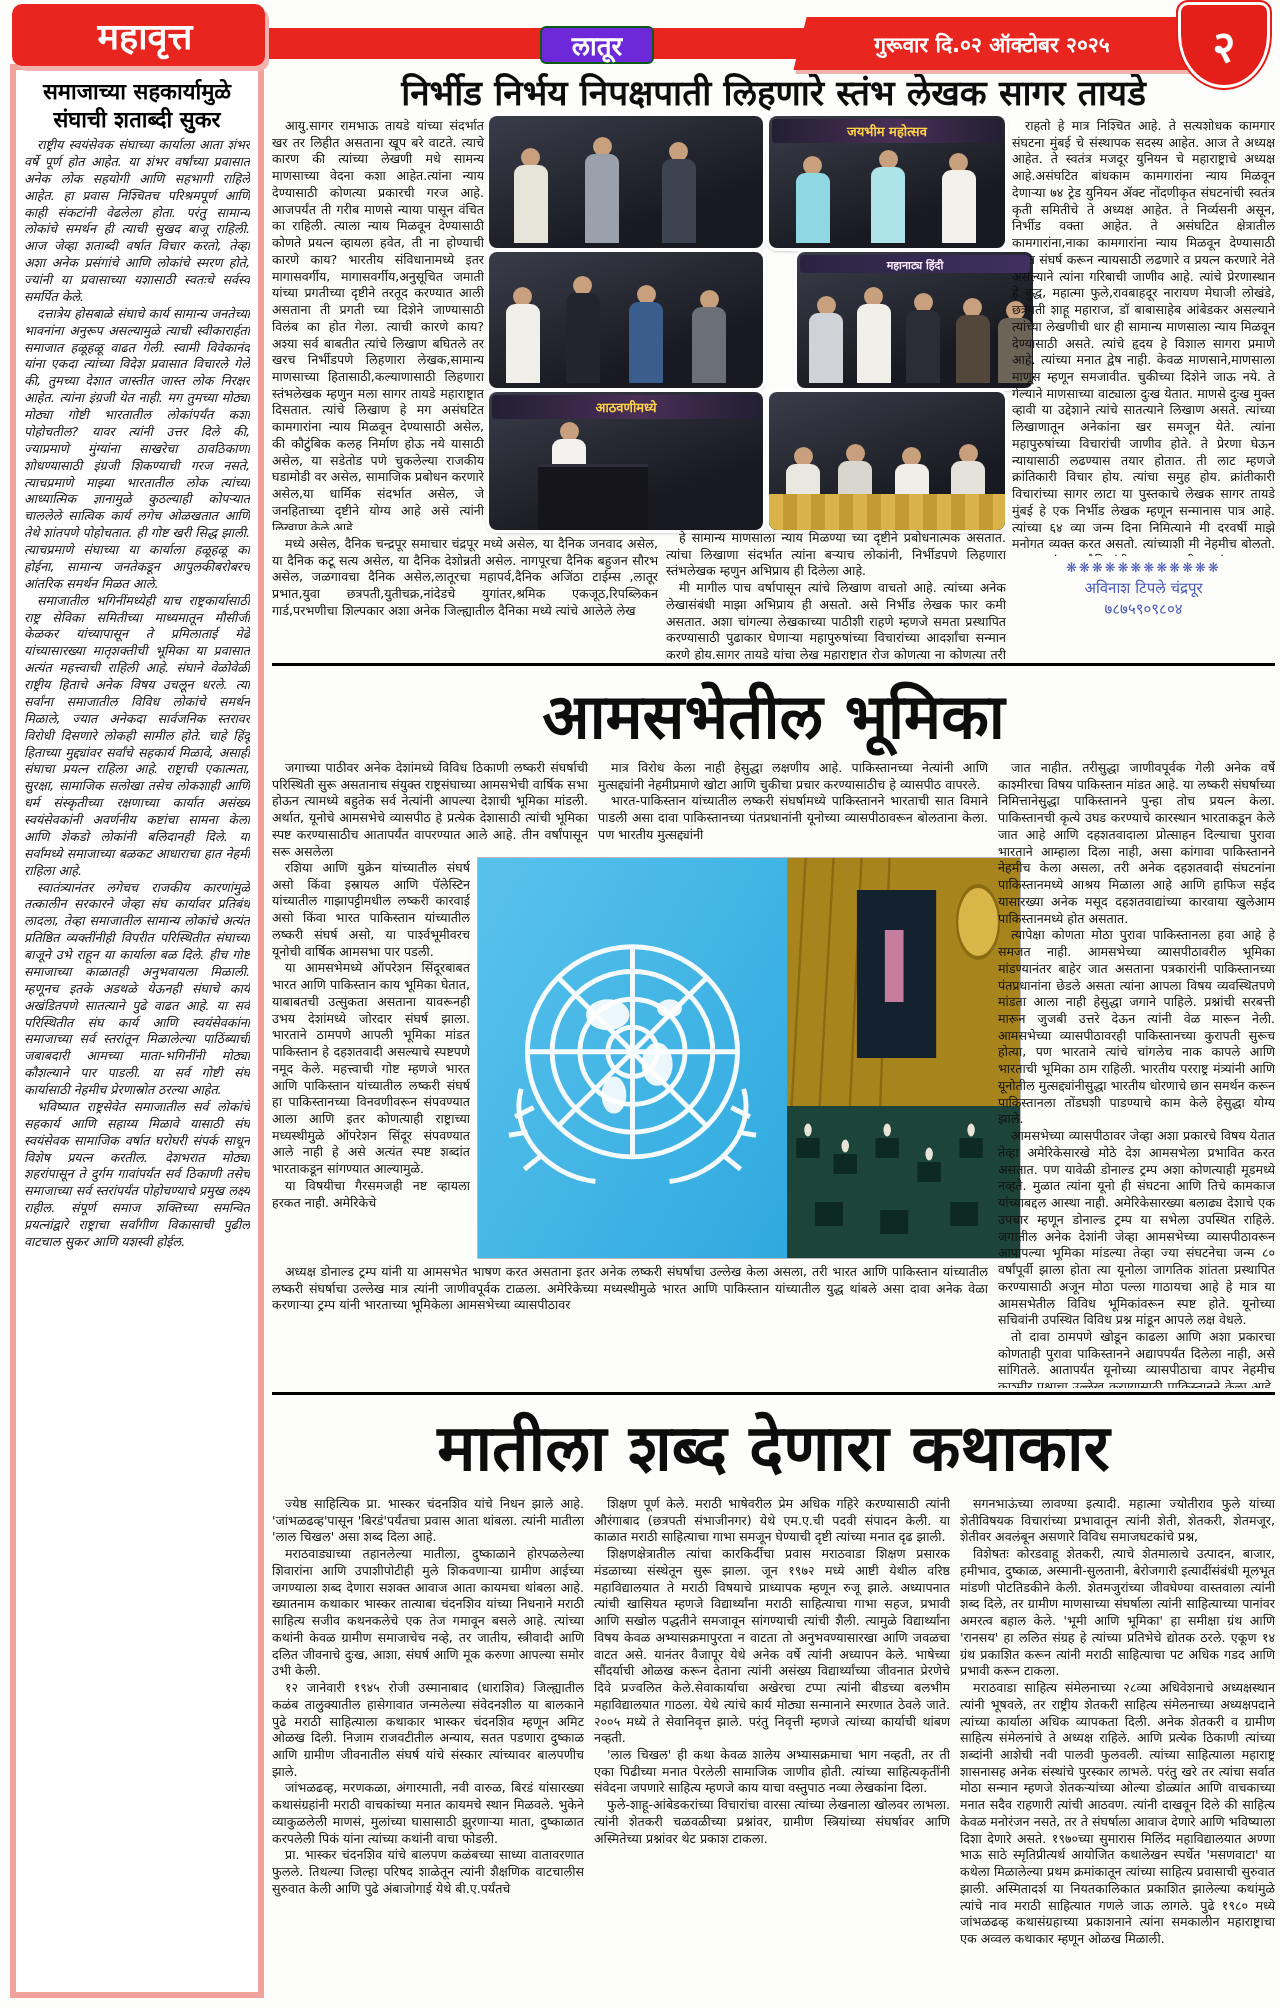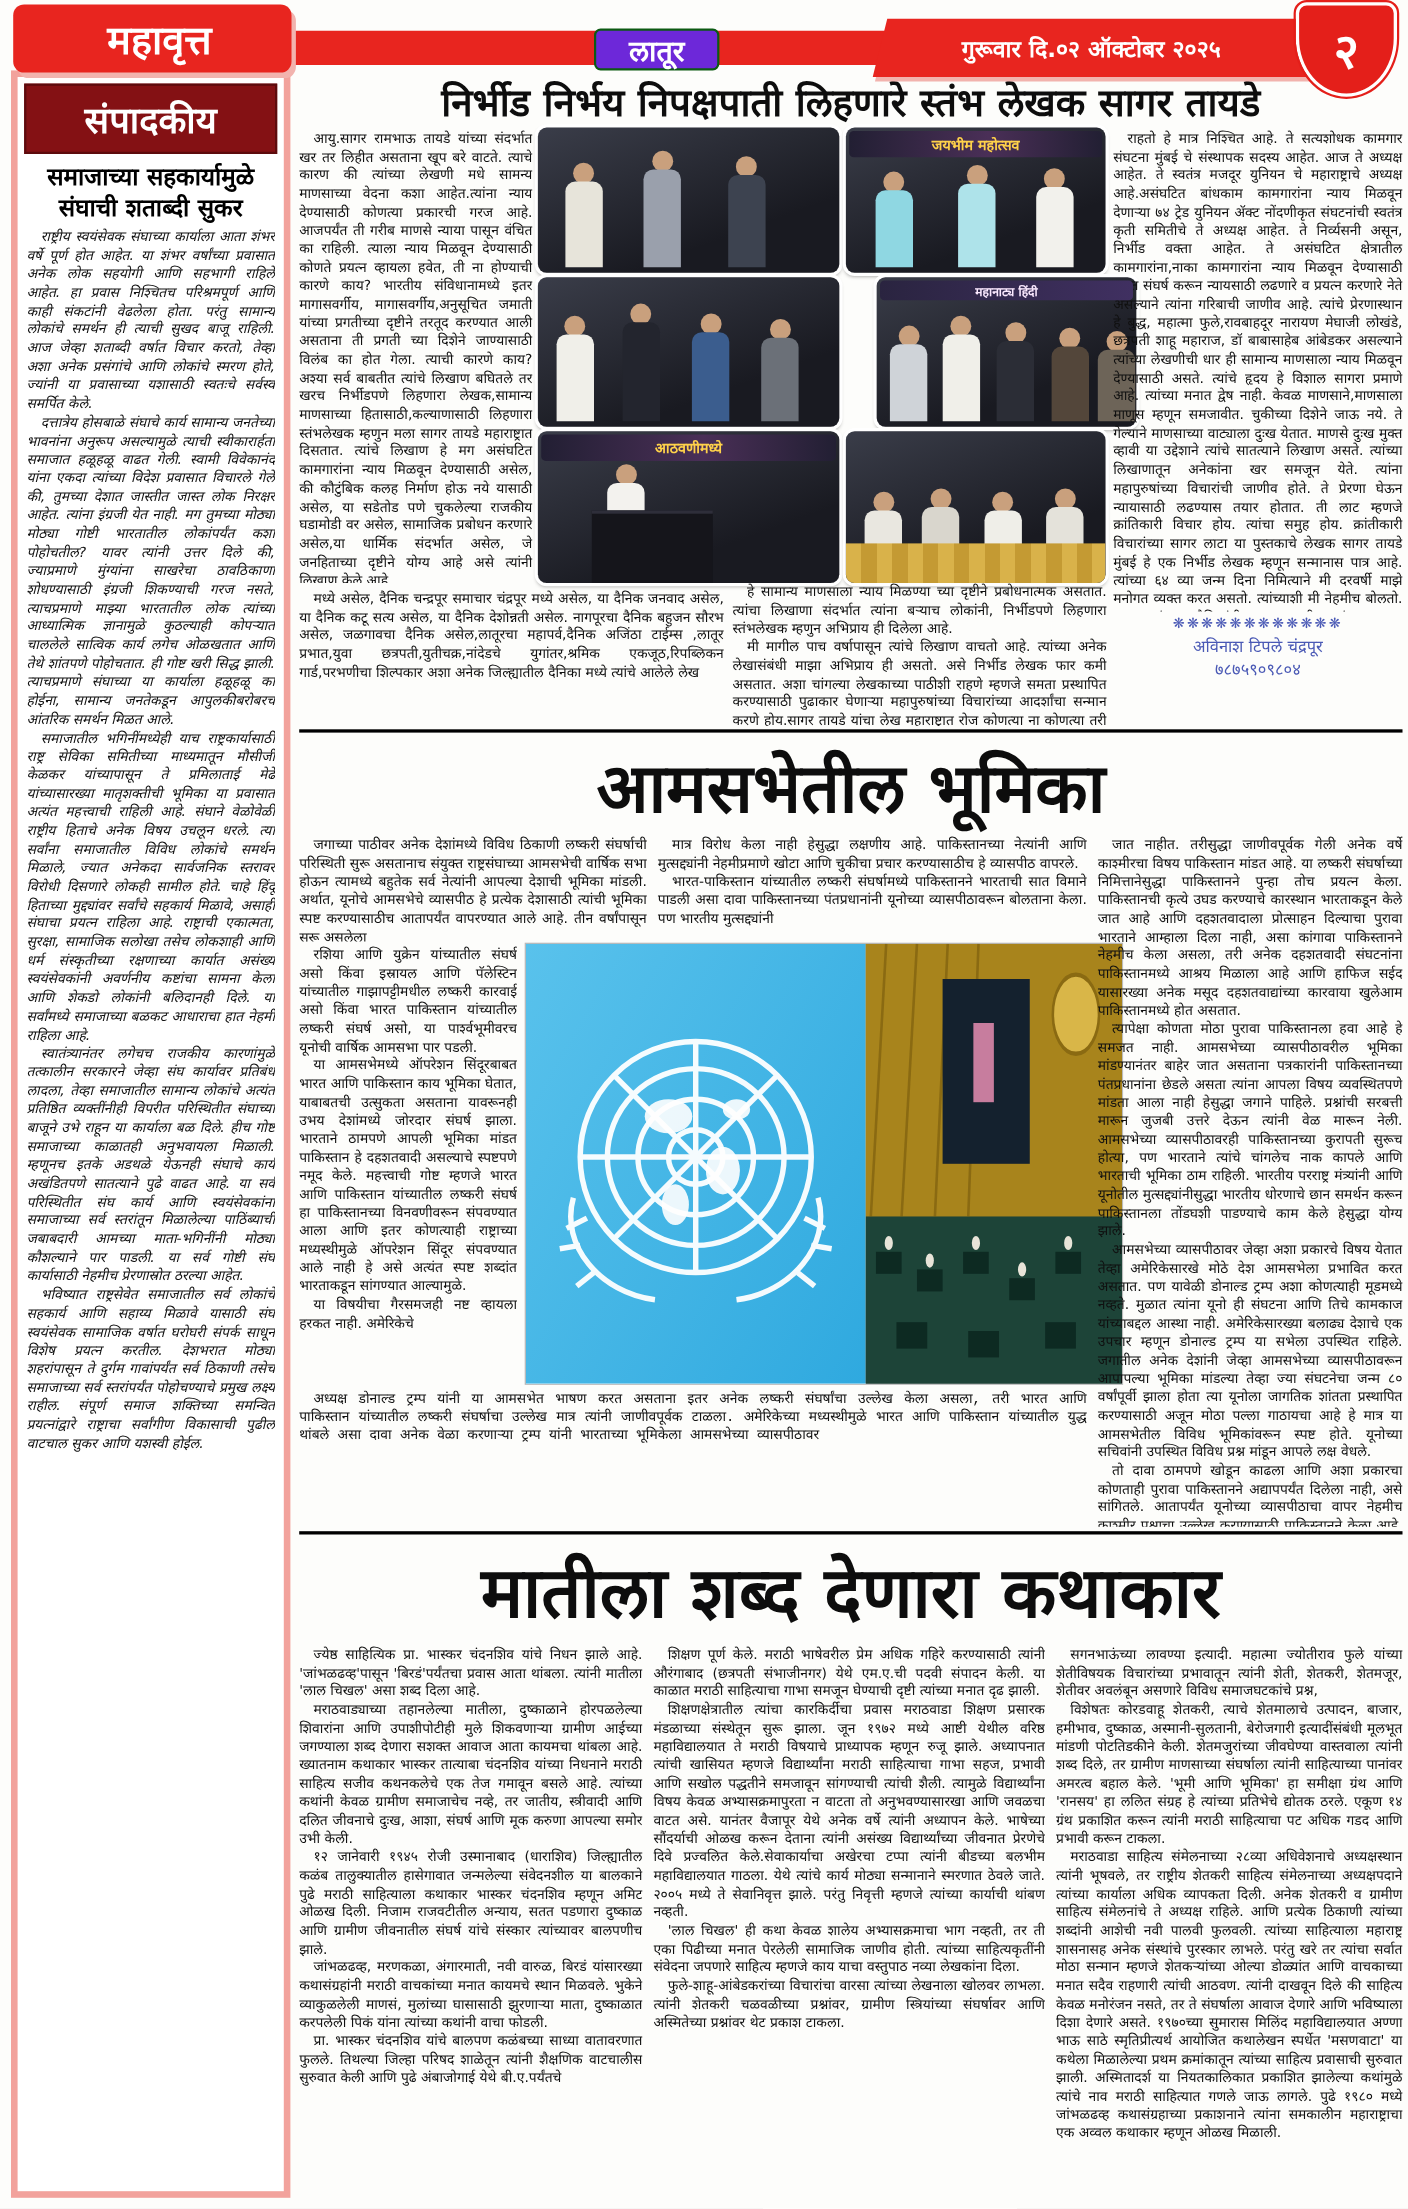--- a/index.html
+++ b/index.html
@@ -69,21 +69,20 @@
     </div>
     <div class="mast-city">लातूर</div>
     <div class="mast-date-band"></div>
     <div class="mast-date">गुरूवार दि.०२ ऑक्टोबर २०२५</div>
     <div class="mast-shield">
       <span>२</span>
     </div>
   </header>
 
   <aside class="editorial">
-    <div class="ed-title">संपादकीय</div>
     <div class="ed-headline">समाजाच्या सहकार्यामुळे संघाची शताब्दी सुकर</div>
     <div class="ed-body">
         <p>राष्ट्रीय स्वयंसेवक संघाच्या कार्याला आता शंभर वर्षे पूर्ण होत आहेत. या शंभर वर्षांच्या प्रवासात अनेक लोक सहयोगी आणि सहभागी राहिले आहेत. हा प्रवास निश्चितच परिश्रमपूर्ण आणि काही संकटांनी वेढलेला होता. परंतु सामान्य लोकांचे समर्थन ही त्याची सुखद बाजू राहिली. आज जेव्हा शताब्दी वर्षात विचार करतो, तेव्हा अशा अनेक प्रसंगांचे आणि लोकांचे स्मरण होते, ज्यांनी या प्रवासाच्या यशासाठी स्वतःचे सर्वस्व समर्पित केले.</p>
         <p>दत्तात्रेय होसबाळे संघाचे कार्य सामान्य जनतेच्या भावनांना अनुरूप असल्यामुळे त्याची स्वीकारार्हता समाजात हळूहळू वाढत गेली. स्वामी विवेकानंद यांना एकदा त्यांच्या विदेश प्रवासात विचारले गेले की, तुमच्या देशात जास्तीत जास्त लोक निरक्षर आहेत. त्यांना इंग्रजी येत नाही. मग तुमच्या मोठ्या मोठ्या गोष्टी भारतातील लोकांपर्यंत कशा पोहोचतील? यावर त्यांनी उत्तर दिले की, ज्याप्रमाणे मुंग्यांना साखरेचा ठावठिकाणा शोधण्यासाठी इंग्रजी शिकण्याची गरज नसते, त्याचप्रमाणे माझ्या भारतातील लोक त्यांच्या आध्यात्मिक ज्ञानामुळे कुठल्याही कोपर्‍यात चाललेले सात्विक कार्य लगेच ओळखतात आणि तेथे शांतपणे पोहोचतात. ही गोष्ट खरी सिद्ध झाली. त्याचप्रमाणे संघाच्या या कार्याला हळूहळू का होईना, सामान्य जनतेकडून आपुलकीबरोबरच आंतरिक समर्थन मिळत आले.</p>
         <p>समाजातील भगिनींमध्येही याच राष्ट्रकार्यासाठी राष्ट्र सेविका समितीच्या माध्यमातून मौसीजी केळकर यांच्यापासून ते प्रमिलाताई मेढे यांच्यासारख्या मातृशक्तीची भूमिका या प्रवासात अत्यंत महत्त्वाची राहिली आहे. संघाने वेळोवेळी राष्ट्रीय हिताचे अनेक विषय उचलून धरले. त्या सर्वांना समाजातील विविध लोकांचे समर्थन मिळाले, ज्यात अनेकदा सार्वजनिक स्तरावर विरोधी दिसणारे लोकही सामील होते. चाहे हिंदू हिताच्या मुद्द्यांवर सर्वांचे सहकार्य मिळावे, असाही संघाचा प्रयत्न राहिला आहे. राष्ट्राची एकात्मता, सुरक्षा, सामाजिक सलोखा तसेच लोकशाही आणि धर्म संस्कृतीच्या रक्षणाच्या कार्यात असंख्य स्वयंसेवकांनी अवर्णनीय कष्टांचा सामना केला आणि शेकडो लोकांनी बलिदानही दिले. या सर्वांमध्ये समाजाच्या बळकट आधाराचा हात नेहमी राहिला आहे.</p>
         <p>स्वातंत्र्यानंतर लगेचच राजकीय कारणांमुळे तत्कालीन सरकारने जेव्हा संघ कार्यावर प्रतिबंध लादला, तेव्हा समाजातील सामान्य लोकांचे अत्यंत प्रतिष्ठित व्यक्तींनीही विपरीत परिस्थितीत संघाच्या बाजूने उभे राहून या कार्याला बळ दिले. हीच गोष्ट समाजाच्या काळातही अनुभवायला मिळाली. म्हणूनच इतके अडथळे येऊनही संघाचे कार्य अखंडितपणे सातत्याने पुढे वाढत आहे. या सर्व परिस्थितीत संघ कार्य आणि स्वयंसेवकांना समाजाच्या सर्व स्तरांतून मिळालेल्या पाठिंब्याची जबाबदारी आमच्या माता-भगिनींनी मोठ्या कौशल्याने पार पाडली. या सर्व गोष्टी संघ कार्यासाठी नेहमीच प्रेरणास्रोत ठरल्या आहेत.</p>
         <p>भविष्यात राष्ट्रसेवेत समाजातील सर्व लोकांचे सहकार्य आणि सहाय्य मिळावे यासाठी संघ स्वयंसेवक सामाजिक वर्षात घरोघरी संपर्क साधून विशेष प्रयत्न करतील. देशभरात मोठ्या शहरांपासून ते दुर्गम गावांपर्यंत सर्व ठिकाणी तसेच समाजाच्या सर्व स्तरांपर्यंत पोहोचण्याचे प्रमुख लक्ष्य राहील. संपूर्ण समाज शक्तिच्या समन्वित प्रयत्नांद्वारे राष्ट्राचा सर्वांगीण विकासाची पुढील वाटचाल सुकर आणि यशस्वी होईल.</p>
       </div>
   </aside>
 
@@ -220,21 +219,21 @@
             <circle cx="9" cy="68" r="1.6"></circle>
               <circle cx="25" cy="72" r="1.6"></circle>
               <circle cx="43" cy="68" r="1.6"></circle>
             <circle cx="61" cy="74" r="1.6"></circle>
               <circle cx="79" cy="68" r="1.6"></circle>
           </g>
         </svg>
       </div>
     </div>
 
-    <div class="txt" style="left:272px;top:1264px;width:716px;height:122px;font-family:Liberation Mono, monospace;">
+    <div class="txt" style="left:272px;top:1264px;width:716px;height:122px;">
         <p>अध्यक्ष डोनाल्ड ट्रम्प यांनी या आमसभेत भाषण करत असताना इतर अनेक लष्करी संघर्षांचा उल्लेख केला असला, तरी भारत आणि पाकिस्तान यांच्यातील लष्करी संघर्षाचा उल्लेख मात्र त्यांनी जाणीवपूर्वक टाळला. अमेरिकेच्या मध्यस्थीमुळे भारत आणि पाकिस्तान यांच्यातील युद्ध थांबले असा दावा अनेक वेळा करणार्‍या ट्रम्प यांनी भारताच्या भूमिकेला आमसभेच्या व्यासपीठावर</p>
       </div>
     <div class="txt" style="left:998px;top:760px;width:277px;height:628px;">
         <p>जात नाहीत. तरीसुद्धा जाणीवपूर्वक गेली अनेक वर्षे काश्मीरचा विषय पाकिस्तान मांडत आहे. या लष्करी संघर्षाच्या निमित्तानेसुद्धा पाकिस्तानने पुन्हा तोच प्रयत्न केला. पाकिस्तानची कृत्ये उघड करण्याचे कारस्थान भारताकडून केले जात आहे आणि दहशतवादाला प्रोत्साहन दिल्याचा पुरावा भारताने आम्हाला दिला नाही, असा कांगावा पाकिस्तानने नेहमीच केला असला, तरी अनेक दहशतवादी संघटनांना पाकिस्तानमध्ये आश्रय मिळाला आहे आणि हाफिज सईद यासारख्या अनेक मसूद दहशतवाद्यांच्या कारवाया खुलेआम पाकिस्तानमध्ये होत असतात.</p>
         <p>त्यापेक्षा कोणता मोठा पुरावा पाकिस्तानला हवा आहे हे समजत नाही. आमसभेच्या व्यासपीठावरील भूमिका मांडण्यानंतर बाहेर जात असताना पत्रकारांनी पाकिस्तानच्या पंतप्रधानांना छेडले असता त्यांना आपला विषय व्यवस्थितपणे मांडता आला नाही हेसुद्धा जगाने पाहिले. प्रश्नांची सरबत्ती मारून जुजबी उत्तरे देऊन त्यांनी वेळ मारून नेली. आमसभेच्या व्यासपीठावरही पाकिस्तानच्या कुरापती सुरूच होत्या, पण भारताने त्यांचे चांगलेच नाक कापले आणि भारताची भूमिका ठाम राहिली. भारतीय परराष्ट्र मंत्र्यांनी आणि यूनोतील मुत्सद्द्यांनीसुद्धा भारतीय धोरणाचे छान समर्थन करून पाकिस्तानला तोंडघशी पाडण्याचे काम केले हेसुद्धा योग्य झाले.</p>
         <p>आमसभेच्या व्यासपीठावर जेव्हा अशा प्रकारचे विषय येतात तेव्हा अमेरिकेसारखे मोठे देश आमसभेला प्रभावित करत असतात. पण यावेळी डोनाल्ड ट्रम्प अशा कोणत्याही मूडमध्ये नव्हते. मुळात त्यांना यूनो ही संघटना आणि तिचे कामकाज यांच्याबद्दल आस्था नाही. अमेरिकेसारख्या बलाढ्य देशाचे एक उपचार म्हणून डोनाल्ड ट्रम्प या सभेला उपस्थित राहिले. जगातील अनेक देशांनी जेव्हा आमसभेच्या व्यासपीठावरून आपापल्या भूमिका मांडल्या तेव्हा ज्या संघटनेचा जन्म ८० वर्षांपूर्वी झाला होता त्या यूनोला जागतिक शांतता प्रस्थापित करण्यासाठी अजून मोठा पल्ला गाठायचा आहे हे मात्र या आमसभेतील विविध भूमिकांवरून स्पष्ट होते. यूनोच्या सचिवांनी उपस्थित विविध प्रश्न मांडून आपले लक्ष वेधले.</p>
         <p>तो दावा ठामपणे खोडून काढला आणि अशा प्रकारचा कोणताही पुरावा पाकिस्तानने अद्यापपर्यंत दिलेला नाही, असे सांगितले. आतापर्यंत यूनोच्या व्यासपीठाचा वापर नेहमीच काश्मीर प्रश्नाचा उल्लेख करण्यासाठी पाकिस्तानने केला आहे. काश्मीर हा भारत आणि पाकिस्तान यांच्यातील विषय आहे. त्यामुळे यूनोच्या व्यासपीठावरून अशा प्रकारचे विषय मांडले</p>
       </div>
 
     <div class="rule" style="left:272px;top:1392px;width:1003px;"></div>

